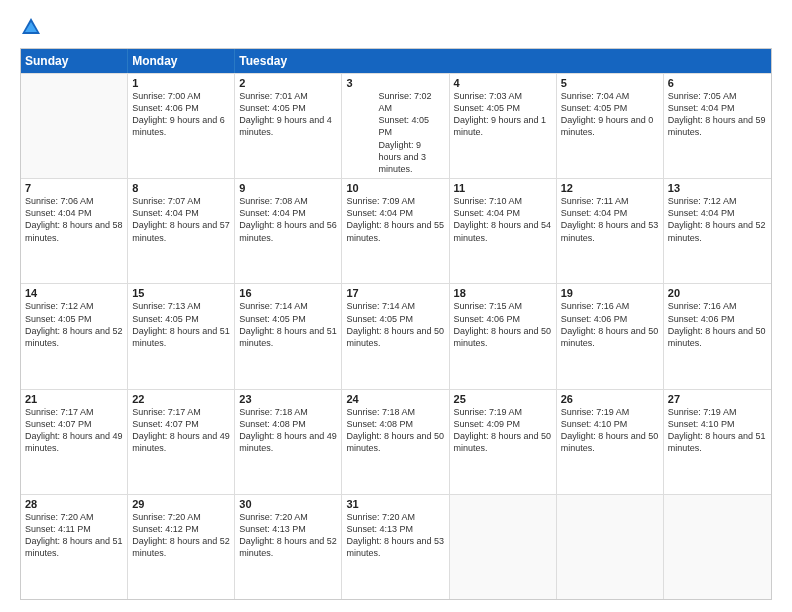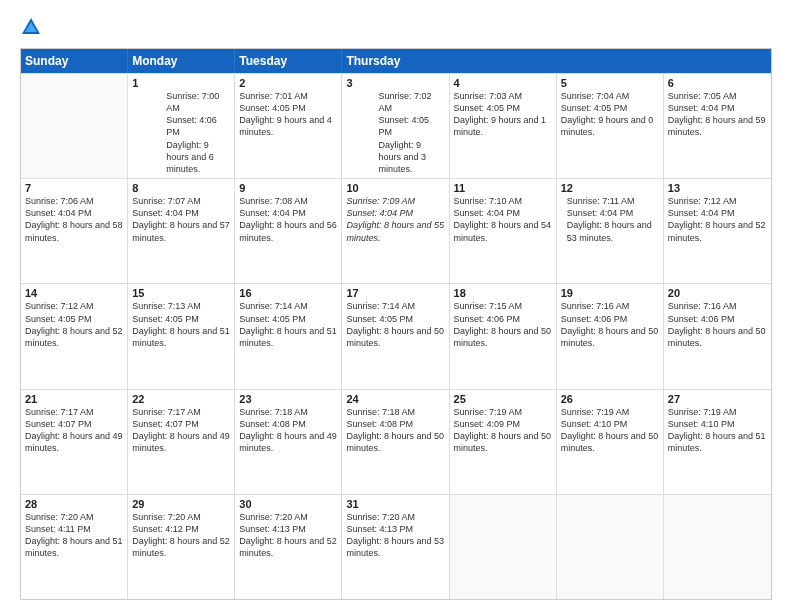--- a/index.html
+++ b/index.html
@@ -127,28 +127,27 @@
       <div class="month-title"></div>
       <div class="location"></div>
     </div>
   </div>
 
   <div class="calendar">
     <div class="cal-header">
     <div class="cal-header-cell">Sunday</div>
         <div class="cal-header-cell">Monday</div>
         <div class="cal-header-cell">Tuesday</div>
-        <div class="cal-header-cell">Thursday</div>
       </div>
     <div class="cal-body">
     <div class="cal-row">
           <div class="cal-cell empty"></div>
           <div class="cal-cell">
             <div class="day-num">1</div>
-            <div class="cell-text" style="white-space: pre-line; margin-left: 34px;">Sunrise: 7:00 AM
+            <div class="cell-text" style="white-space: pre-line;">Sunrise: 7:00 AM
 Sunset: 4:06 PM
 Daylight: 9 hours and 6 minutes.</div>
           </div>
           <div class="cal-cell">
             <div class="day-num">2</div>
             <div class="cell-text" style="white-space: pre-line;">Sunrise: 7:01 AM
 Sunset: 4:05 PM
 Daylight: 9 hours and 4 minutes.</div>
           </div>
           <div class="cal-cell">
@@ -190,33 +189,33 @@
 Daylight: 8 hours and 57 minutes.</div>
           </div>
           <div class="cal-cell">
             <div class="day-num">9</div>
             <div class="cell-text" style="white-space: pre-line;">Sunrise: 7:08 AM
 Sunset: 4:04 PM
 Daylight: 8 hours and 56 minutes.</div>
           </div>
           <div class="cal-cell">
             <div class="day-num">10</div>
-            <div class="cell-text" style="white-space: pre-line; font-style: italic;">Sunrise: 7:09 AM
+            <div class="cell-text" style="white-space: pre-line;">Sunrise: 7:09 AM
 Sunset: 4:04 PM
 Daylight: 8 hours and 55 minutes.</div>
           </div>
           <div class="cal-cell">
             <div class="day-num">11</div>
             <div class="cell-text" style="white-space: pre-line;">Sunrise: 7:10 AM
 Sunset: 4:04 PM
 Daylight: 8 hours and 54 minutes.</div>
           </div>
           <div class="cal-cell">
             <div class="day-num">12</div>
-            <div class="cell-text" style="white-space: pre-line; margin-left: 6px;">Sunrise: 7:11 AM
+            <div class="cell-text" style="white-space: pre-line;">Sunrise: 7:11 AM
 Sunset: 4:04 PM
 Daylight: 8 hours and 53 minutes.</div>
           </div>
           <div class="cal-cell">
             <div class="day-num">13</div>
             <div class="cell-text" style="white-space: pre-line;">Sunrise: 7:12 AM
 Sunset: 4:04 PM
 Daylight: 8 hours and 52 minutes.</div>
           </div>
         </div>

